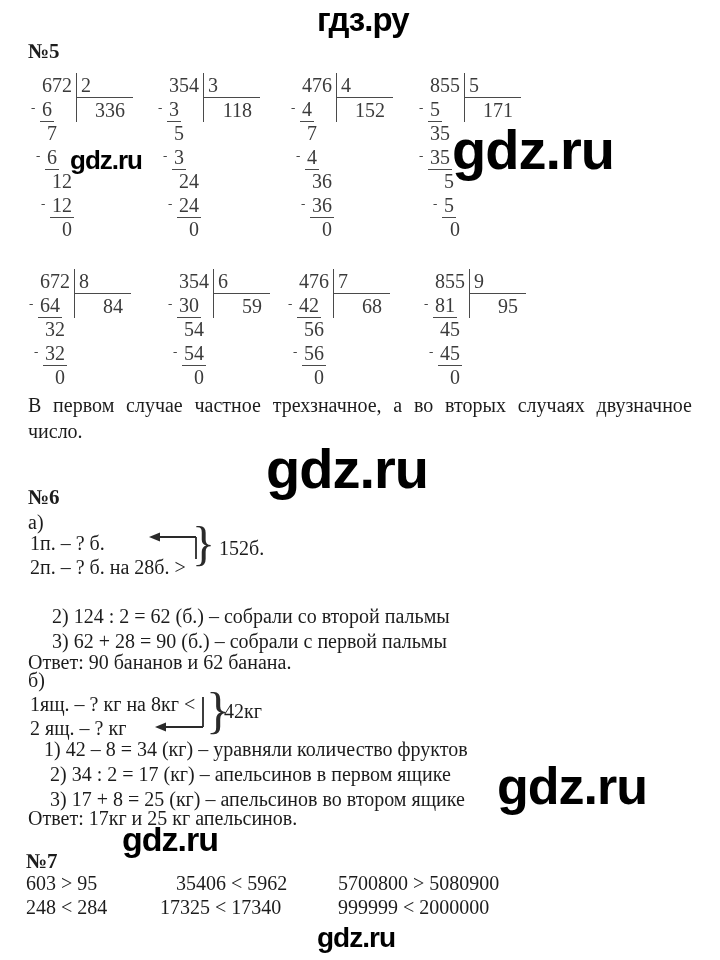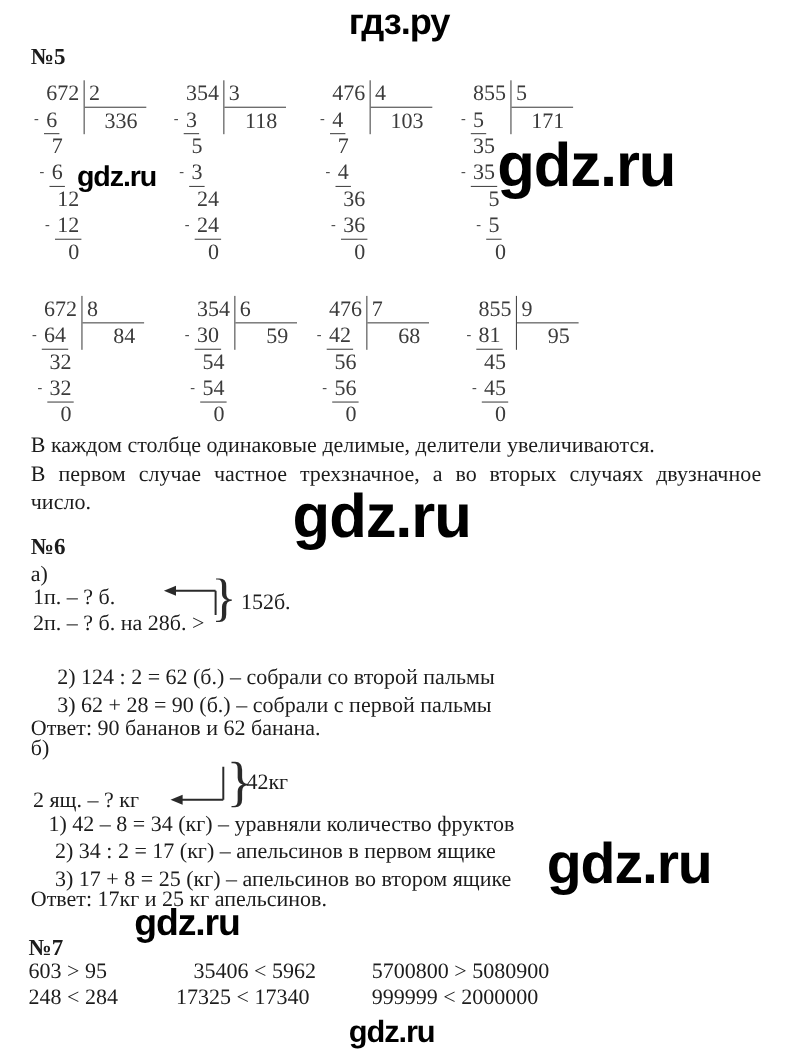--- a/index.html
+++ b/index.html
@@ -107,21 +107,21 @@
           <div class="dl dividend">476</div>
           <div class="dl"><span class="n u" style="margin-left: 0px;">4<span class="m">-</span></span></div>
           <div class="dl"><span class="n" style="margin-left: 5px;">7</span></div>
           <div class="dl"><span class="n u" style="margin-left: 5px;">4<span class="m">-</span></span></div>
           <div class="dl"><span class="n" style="margin-left: 10px;">36</span></div>
           <div class="dl"><span class="n u" style="margin-left: 10px;">36<span class="m">-</span></span></div>
           <div class="dl"><span class="n" style="margin-left: 20px;">0</span></div>
         </div>
         <div class="dright">
           <div class="divisor">4</div>
-          <div class="quot">103</div>
+          <div class="quot">152</div>
         </div>
       </div>
       <div class="division" style="left: 416px; top: 73px;">
         <div class="dleft">
           <div class="dl dividend">855</div>
           <div class="dl"><span class="n u" style="margin-left: 0px;">5<span class="m">-</span></span></div>
           <div class="dl"><span class="n" style="margin-left: 0px;">35</span></div>
           <div class="dl"><span class="n u" style="margin-left: 0px;">35<span class="m">-</span></span></div>
           <div class="dl"><span class="n" style="margin-left: 14px;">5</span></div>
           <div class="dl"><span class="n u" style="margin-left: 14px;">5<span class="m">-</span></span></div>
@@ -180,41 +180,41 @@
           <div class="dl"><span class="n" style="margin-left: 15px;">0</span></div>
         </div>
         <div class="dright">
           <div class="divisor">9</div>
           <div class="quot">95</div>
         </div>
       </div>
     </div>
 
   <div class="notes">
-    <div>В каждом столбце одинаковые делимые, делители увеличиваются.</div>
     <div class="just">В первом случае частное трехзначное, а во вторых случаях двузначное</div>
     <div>число.</div>
   </div>
 
   <div class="h" id="h6">№6</div>
 
   <div class="txt" id="a-label">а)</div>
   <div class="txt" id="a-g1">1п. – ? б.</div>
   <div class="txt" id="a-g2">2п. – ? б. на 28б. &gt;</div>
   <svg class="diagram" id="a-svg" width="56" height="36" viewBox="0 0 56 36">
     <path d="M50,10 L12,10 M50,10 L50,32" fill="none" stroke="#2a2a2a" stroke-width="1.8"></path>
     <polygon points="3,10 14,5.5 14,14.5" fill="#2a2a2a"></polygon>
   </svg>
   <div class="brace" id="a-brace">}</div>
   <div class="brace-val" id="a-val">152б.</div>
   <div class="txt" id="a-s2">2) 124 : 2 = 62 (б.) – собрали со второй пальмы</div>
   <div class="txt" id="a-s3">3) 62 + 28 = 90 (б.) – собрали с первой пальмы</div>
   <div class="txt" id="a-ans">Ответ: 90 бананов и 62 банана.</div>
 
   <div class="txt" id="b-label">б)</div>
+  <div class="txt" id="b-g1">1ящ. – ? кг на 8кг &lt;</div>
   <div class="txt" id="b-g2">2 ящ. – ? кг</div>
   <svg class="diagram" id="b-svg" width="58" height="42" viewBox="0 0 58 42">
     <path d="M51,5 L51,35 M51,35 L12,35" fill="none" stroke="#2a2a2a" stroke-width="1.8"></path>
     <polygon points="3,35 14,30.5 14,39.5" fill="#2a2a2a"></polygon>
   </svg>
   <div class="brace" id="b-brace">}</div>
   <div class="brace-val" id="b-val">42кг</div>
   <div class="txt" id="b-s1">1) 42 – 8 = 34 (кг) – уравняли количество фруктов</div>
   <div class="txt" id="b-s2">2) 34 : 2 = 17 (кг) – апельсинов в первом ящике</div>
   <div class="txt" id="b-s3">3) 17 + 8 = 25 (кг) – апельсинов во втором ящике</div>

